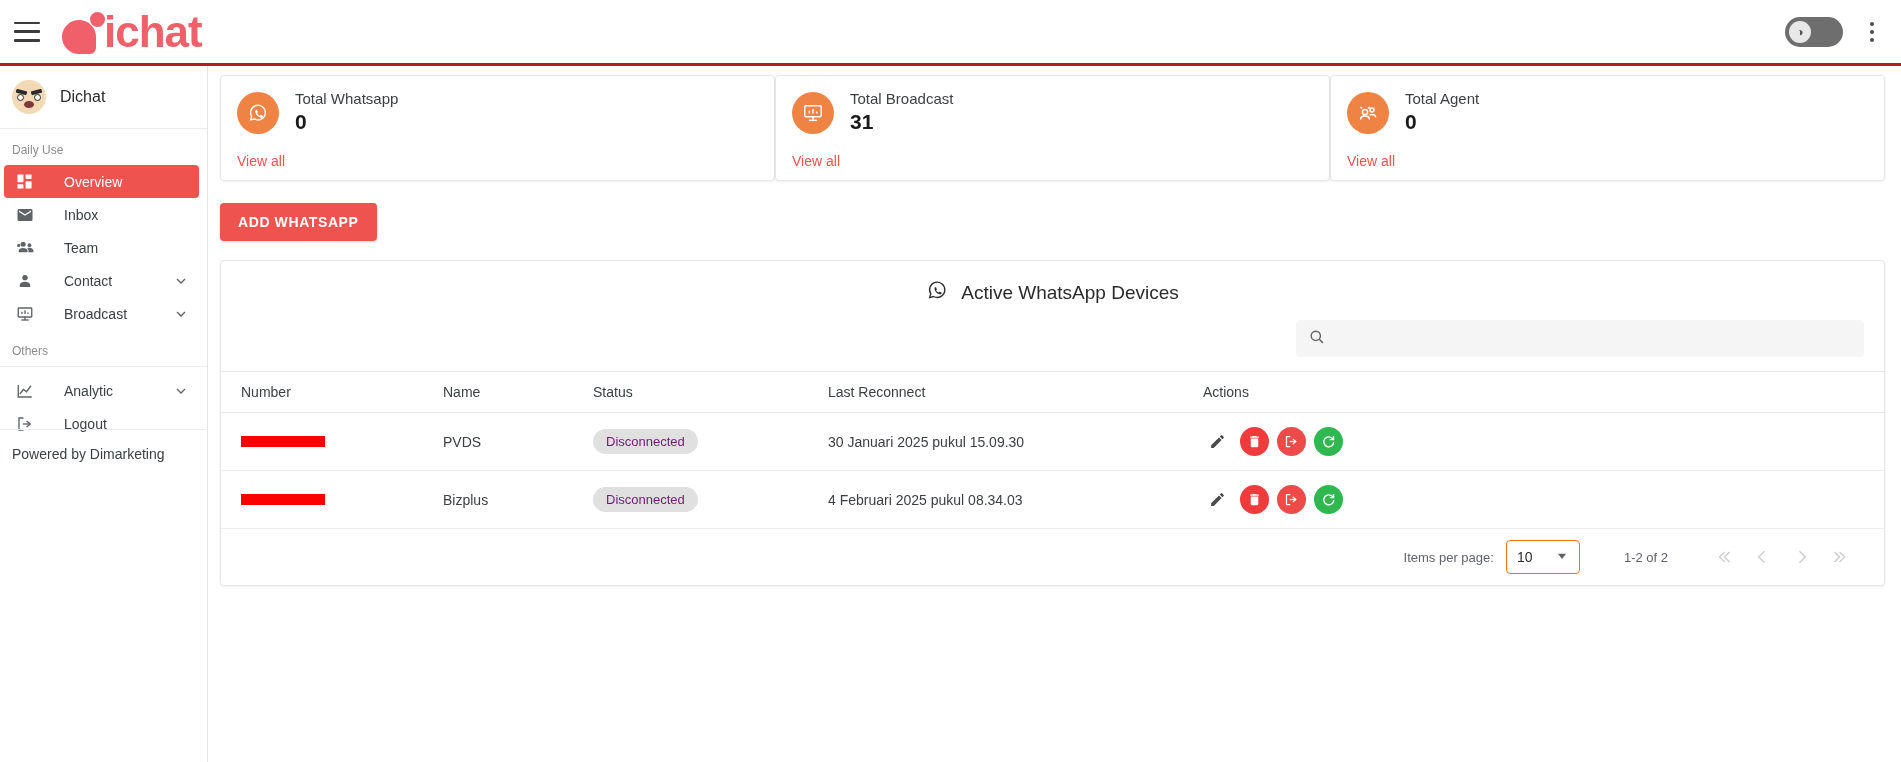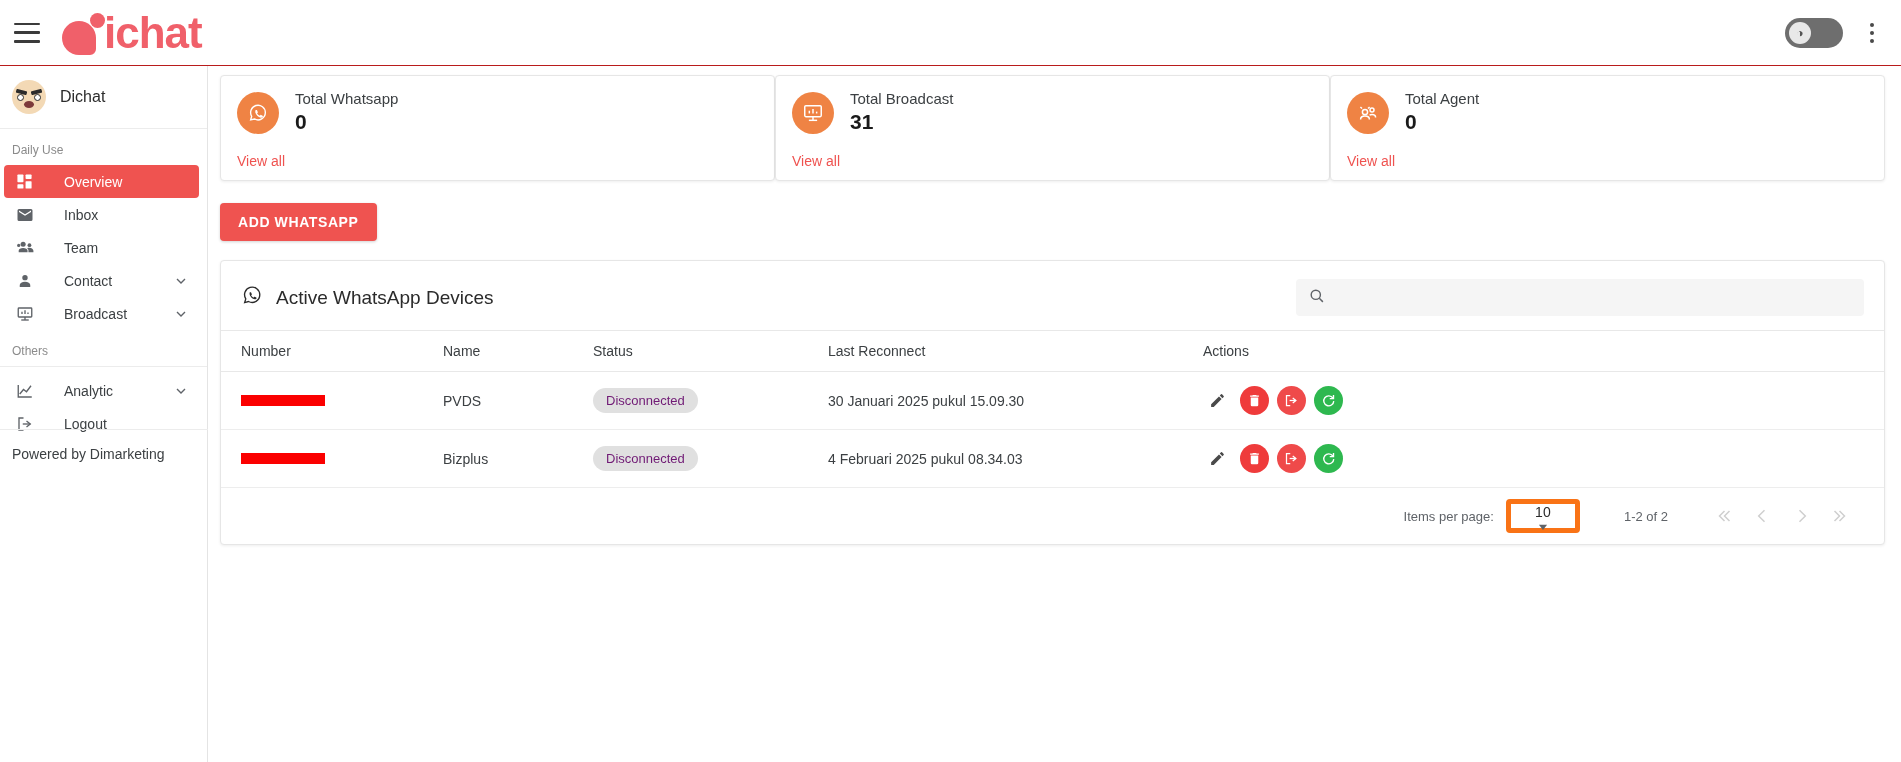--- a/index.html
+++ b/index.html
@@ -6,21 +6,21 @@
   html, body {
     width: 1901px; height: 762px;
     font-family: "Liberation Sans", sans-serif;
     background: #ffffff;
     color: #212121;
     overflow: hidden;
   }
   
   .topbar {
     position: absolute; top: 0; left: 0; width: 1901px; height: 66px;
-    background: #ffffff; border-bottom: 1px solid #b91c1c;
+    background: #ffffff; border-bottom: 3px solid #b91c1c;
     display: flex; align-items: center;
   }
   .hamburger {
     width: 26px; height: 20px; margin-left: 14px; margin-right: 22px;
     display: flex; flex-direction: column; justify-content: space-between;
     cursor: pointer;
   }
   .hamburger span { display: block; height: 2.5px; background: #3b3b3b; border-radius: 1px; }
   .brand { display: flex; align-items: center; height: 66px; }
   .brand-mark { position: relative; width: 46px; height: 44px; }
@@ -144,21 +144,21 @@
     margin: 22px 0 0 12px; background: #ef5350; color: #ffffff; border: none;
     border-radius: 4px; padding: 11px 18px; font-size: 14px; font-weight: bold;
     letter-spacing: 0.6px; cursor: pointer; box-shadow: 0 1px 3px rgba(0,0,0,0.18);
     font-family: "Liberation Sans", sans-serif;
   }
   .panel {
     margin: 19px 16px 0 12px; background: #ffffff; border: 1px solid #e6e6e6;
     border-radius: 4px; box-shadow: 0 1px 3px rgba(0,0,0,0.07);
   }
   .panel-head {
-    display: flex; align-items: center; padding: 18px 20px 14px 20px; gap: 14px;
+    display: flex; align-items: center; padding: 18px 20px 14px 20px; gap: 14px; flex-direction: column;
   }
   .panel-title {
     font-size: 19px; color: #2b2b2b; display: flex; align-items: center; gap: 13px;
   }
   .search-wrap {
     margin-left: auto; width: 568px; height: 37px; background: #f5f5f5;
     border-radius: 4px; display: flex; align-items: center; padding: 0 12px; gap: 10px;
   }
   .search-wrap input {
     border: none; outline: none; background: transparent; font-size: 14px;
@@ -190,23 +190,23 @@
   .act.edit { background: transparent; color: #4a4a4a; }
   .act.delete { background: #ef3b3b; }
   .act.logout { background: #ef4a4a; }
   .act.refresh { background: #2eb84f; }
   .paginator {
     display: flex; align-items: center; justify-content: flex-end;
     padding: 12px 22px; gap: 0; height: 56px;
   }
   .ipp-label { font-size: 13px; color: #5f6368; margin-right: 12px; }
   .ipp-select {
-    width: 74px; height: 34px; border: 5px solid #f97316; border-radius: 4px;
+    width: 74px; height: 34px; border: 1px solid #f97316; border-radius: 4px;
     display: flex; align-items: center; justify-content: space-between;
-    padding: 0 10px; font-size: 14px; color: #2b2b2b; cursor: pointer; flex-direction: column;
+    padding: 0 10px; font-size: 14px; color: #2b2b2b; cursor: pointer;
   }
   .range-label { font-size: 13px; color: #5f6368; margin: 0 34px 0 44px; }
   .pg-btn {
     width: 40px; height: 40px; background: transparent; border: none; cursor: pointer;
     display: flex; align-items: center; justify-content: center; color: #cfcfcf;
   }
 </style>
 </head>
 <body>
 

